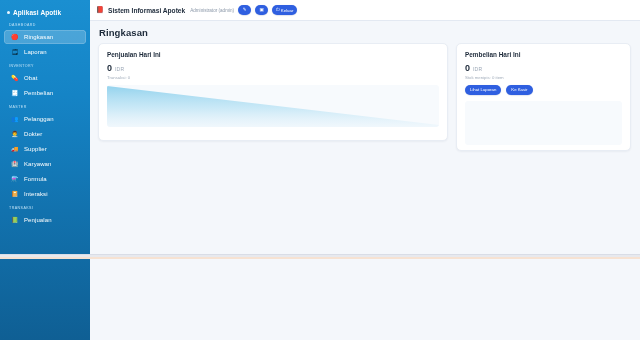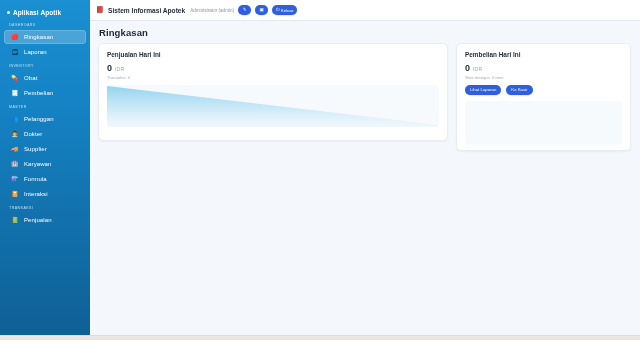--- a/index.html
+++ b/index.html
@@ -5,21 +5,21 @@
   * { box-sizing: border-box; margin: 0; padding: 0; }
   html, body {
     width: 640px; height: 340px;
     overflow: hidden;
     font-family: "Liberation Sans", sans-serif;
   }
   body { background: #f4f7fb; }
 
   .app {
     position: relative;
-    width: 640px; height: 340px;
+    width: 640px; height: 259px;
     display: flex;
     background: #f4f7fb;
   }
 
   
   .sidebar {
     width: 90px;
     height: 340px;
     flex: 0 0 90px;
     background: linear-gradient(180deg, #1a8fd1 0%, #1584c6 28%, #1272ae 62%, #0f5f94 100%);

